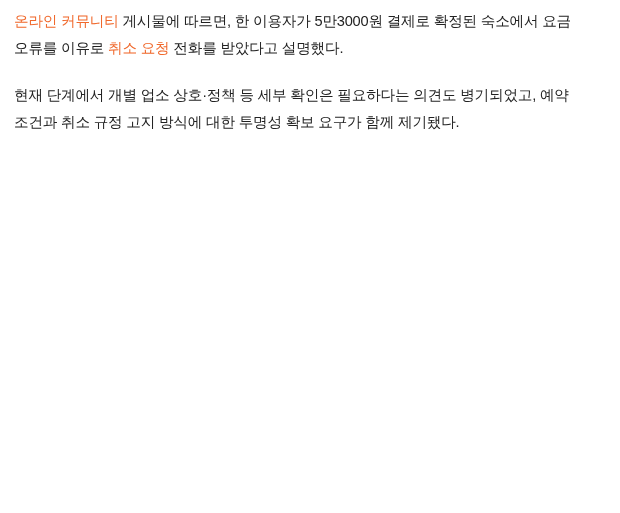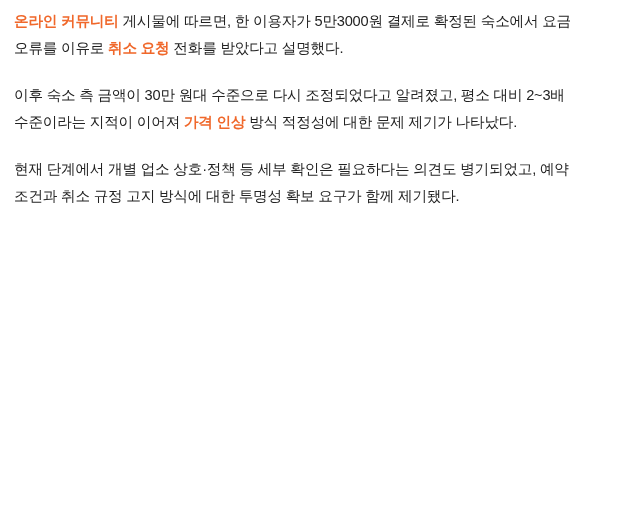--- a/index.html
+++ b/index.html
@@ -25,23 +25,22 @@
     letter-spacing: -0.2px;
     color: #222222;
     margin: 0 0 20px 0;
     word-break: keep-all;
   }
   .para:last-child {
     margin-bottom: 0;
   }
   .hl {
     color: #f0682b;
-    font-weight: bold;
+    font-weight: normal;
   }
 </style>
 </head>
 <body>
 
 <div class="article">
   <p class="para"><span class="hl">온라인 커뮤니티</span> 게시물에 따르면, 한 이용자가 5만3000원 결제로 확정된 숙소에서 요금 오류를 이유로 <span class="hl">취소 요청</span> 전화를 받았다고 설명했다.</p>
-  <p class="para">이후 숙소 측 금액이 30만 원대 수준으로 다시 조정되었다고 알려졌고, 평소 대비 2~3배 수준이라는 지적이 이어져 <span class="hl">가격 인상</span> 방식 적정성에 대한 문제 제기가 나타났다.</p>
   <p class="para">현재 단계에서 개별 업소 상호·정책 등 세부 확인은 필요하다는 의견도 병기되었고, 예약 조건과 취소 규정 고지 방식에 대한 투명성 확보 요구가 함께 제기됐다.</p>
 </div>
 
 </body></html>

